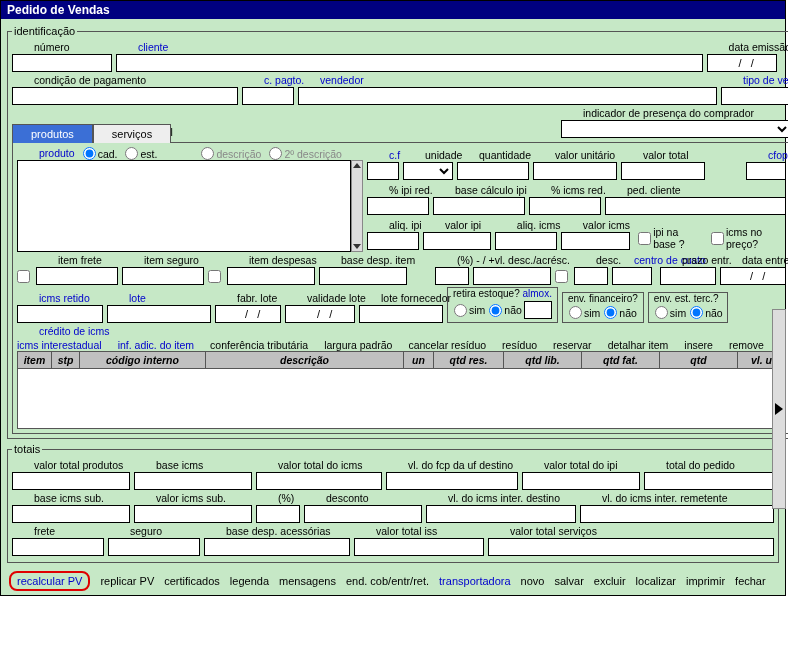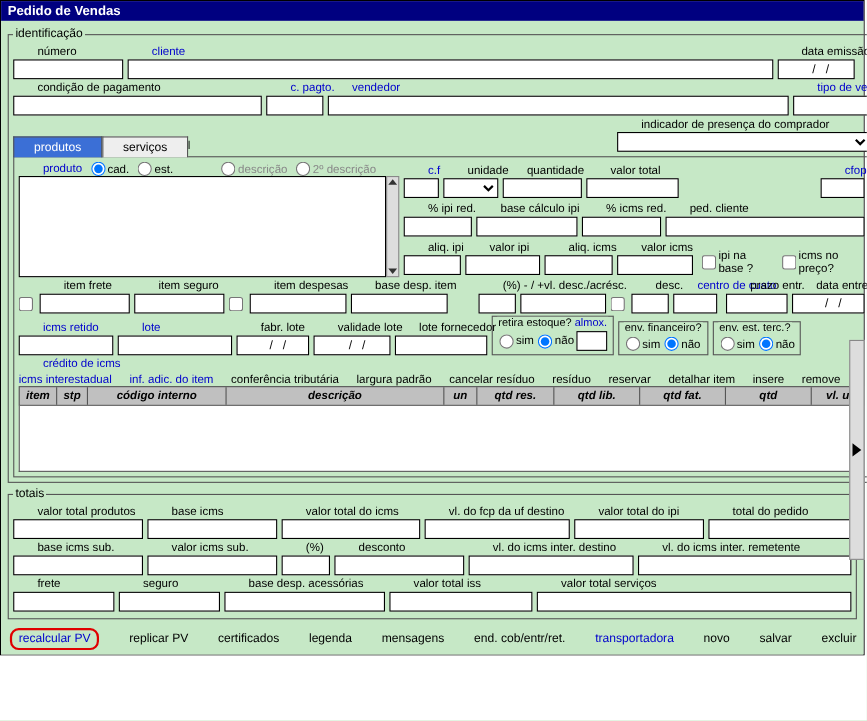--- a/index.html
+++ b/index.html
@@ -104,21 +104,21 @@
     font-style: italic;
   }
   .tbody-area {
     background: #fff;
     border: 1px solid #555;
     border-top: none;
     height: 60px;
   }
   .footer-links {
     display: flex;
-    gap: 27px;
+    gap: 10px;
     font-size: 11px;
     padding: 4px 2px 0 2px;
     flex-wrap: nowrap;
     align-items: center;
   }
   .footer-links span { white-space: nowrap; cursor:pointer; }
   .hl {
     border: 2.5px solid #e00000;
     border-radius: 8px;
     padding: 2px 6px;
@@ -246,20 +246,24 @@
               <div class="col" style="width:32px">
                   <span class="lbl lnk">c.f</span>
                   <input type="text" style="width: 100%;">
                 </div>
               <div class="col" style="width:50px">
                   <span class="lbl">unidade</span>
                   <select style="width:100%"></select>
                 </div>
               <div class="col" style="width:72px">
                   <span class="lbl">quantidade</span>
+                  <input type="text" style="width: 100%;">
+                </div>
+              <div class="col" style="width:84px">
+                  <span class="lbl">valor unitário</span>
                   <input type="text" style="width: 100%;">
                 </div>
               <div class="col" style="width:84px">
                   <span class="lbl">valor total</span>
                   <input type="text" style="width: 100%;">
                 </div>
               <div class="col" style="width:40px;margin-left:auto">
                   <span class="lbl lnk" style="text-align:right">cfop</span>
                   <input type="text" style="width: 100%;">
                 </div>

